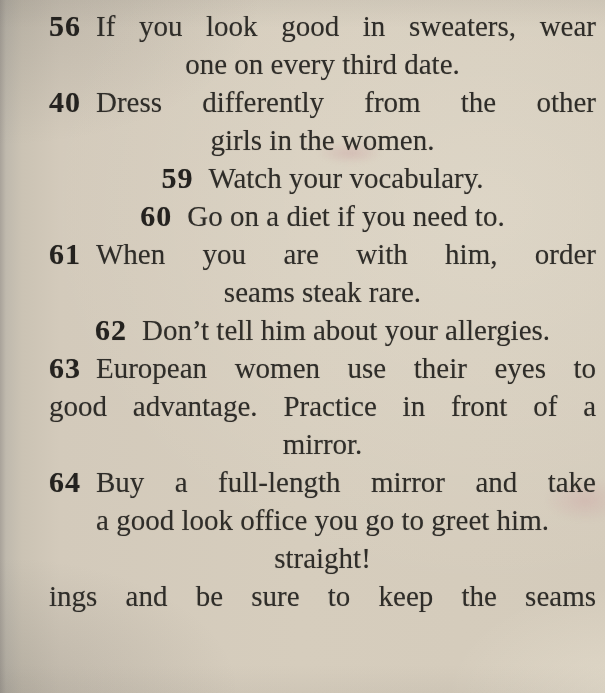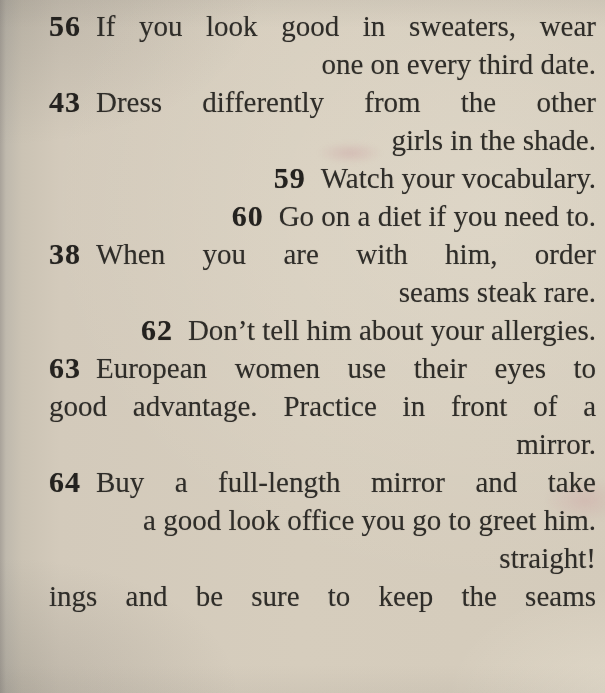--- a/index.html
+++ b/index.html
@@ -49,21 +49,21 @@
     position: relative;
     z-index: 2;
     padding: 7px 25px 0 33px;
     color: var(--ink, #2f2d29);
     font-size: 29px;
     line-height: 38px;
     text-shadow: 0 0 1px rgba(47,45,41,0.35);
   }
   .item { margin: 0; }
   .line {
-    text-align: right;
+    text-align: center;
     text-justify: inter-word;
   }
   .line.just {
     text-align: justify;
     text-align-last: justify;
   }
   .num {
     font-weight: 700;
     font-size: 30px;
     letter-spacing: 1px;
@@ -74,31 +74,31 @@
 </head>
 <body>
 
 <div class="photo">
   <div class="page-text">
       <div class="item">
         <div class="line just"><span class="num">56</span>If you look good in sweaters, wear</div>
         <div class="line">one on every third date.</div>
       </div>
       <div class="item">
-        <div class="line just"><span class="num">43</span>Dress differently from the other</div>
-        <div class="line">girls in the shade.</div>
+        <div class="line just"><span class="num">40</span>Dress differently from the other</div>
+        <div class="line">girls in the women.</div>
       </div>
       <div class="item">
         <div class="line"><span class="num">59</span>Watch your vocabulary.</div>
       </div>
       <div class="item">
         <div class="line"><span class="num">60</span>Go on a diet if you need to.</div>
       </div>
       <div class="item">
-        <div class="line just"><span class="num">38</span>When you are with him, order</div>
+        <div class="line just"><span class="num">61</span>When you are with him, order</div>
         <div class="line">seams steak rare.</div>
       </div>
       <div class="item">
         <div class="line"><span class="num">62</span>Don’t tell him about your allergies.</div>
       </div>
       <div class="item">
         <div class="line just"><span class="num">63</span>European women use their eyes to</div>
         <div class="line just">good advantage. Practice in front of a</div>
         <div class="line">mirror.</div>
       </div>

